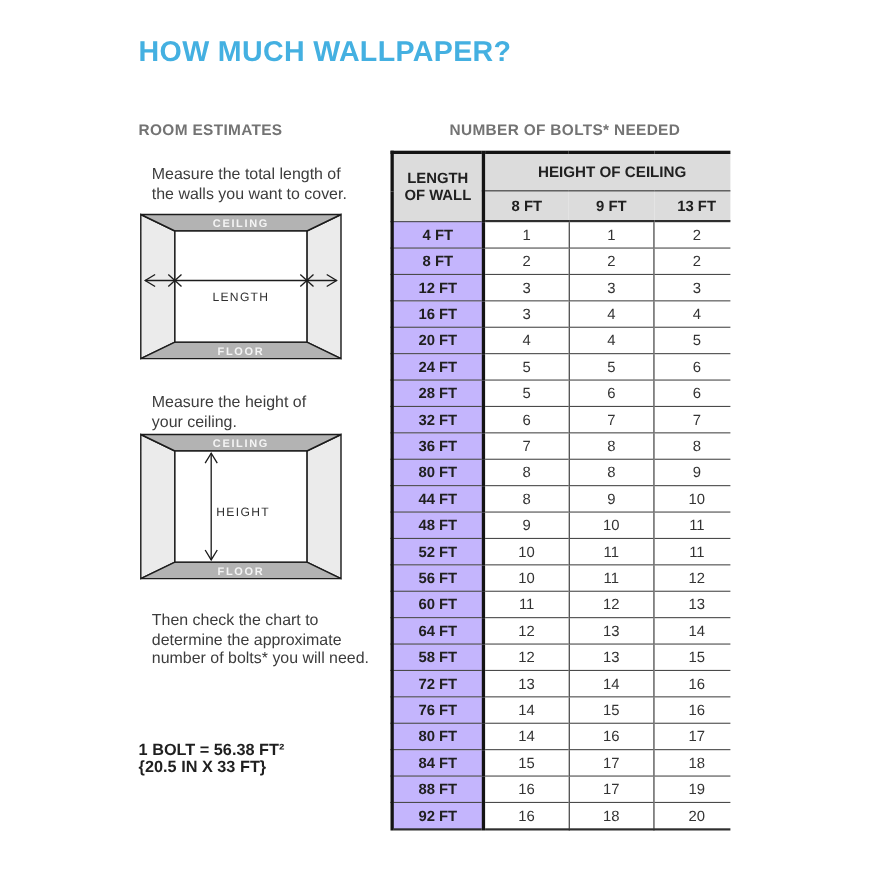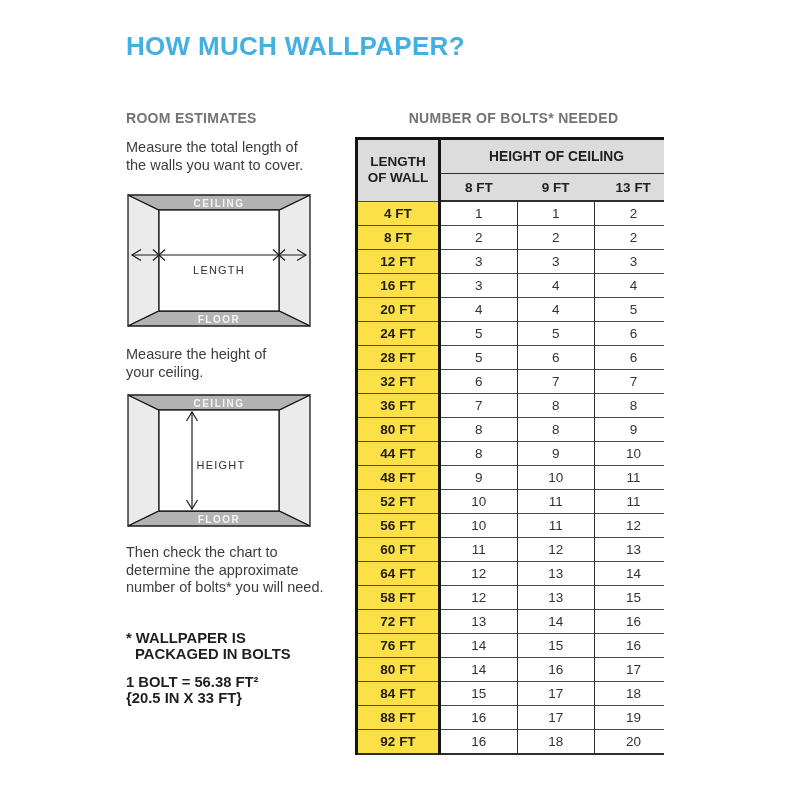--- a/index.html
+++ b/index.html
@@ -11,21 +11,21 @@
     position:absolute; left:126px; top:31px; margin:0;
     font-size:26px; font-weight:bold; color:#44b0e1; letter-spacing:0.3px;
   }
   .section-heading {
     position:absolute; margin:0; font-size:14px; font-weight:bold;
     color:#737373; letter-spacing:0.3px;
   }
   .room-heading { left:126px; top:110px; }
   .table-heading { left:355px; top:110px; width:317px; text-align:center; }
   .body-text {
-    position:absolute; left:126px; margin:0; font-size:14.5px; line-height:17.5px;
+    position:absolute; left:126px; margin:12px; font-size:14.5px; line-height:17.5px;
     color:#3c3c3c; white-space:pre-line;
   }
   .p1 { top:139px; }
   .p2 { top:346px; }
   .p3 { top:544px; }
   .diagram { position:absolute; left:126px; width:186px; height:135px; }
   .d1 { top:193px; }
   .d2 { top:393px; }
   .footnote, .bolt-spec {
     position:absolute; left:126px; font-size:14.8px; font-weight:bold;
@@ -50,21 +50,21 @@
   }
   th.group {
     background:#dcdcdc; height:33px; font-size:13.8px; font-weight:bold;
     color:#202020; border-bottom:1.5px solid #2e2e2e;
   }
   tr.subhead th {
     background:#dcdcdc; height:26px; font-size:13.5px; font-weight:bold;
     color:#202020; border-bottom:2px solid #2e2e2e;
   }
   tbody th.row-label {
-    background:#fde047; border-right:3px solid #141414;
+    background:#c4b5fd; border-right:3px solid #141414;
     border-top:1px solid #4a4a4a; font-weight:bold; color:#202020;
     font-size:13.5px; height:23px;
   }
   tbody td {
     border-top:1px solid #4a4a4a; height:23px; font-weight:normal;
   }
   tbody td:nth-child(n+3) { border-left:1.5px solid #2e2e2e; }
   svg text { font-family:"Liberation Sans", sans-serif; }
   .plane-label { font-size:10px; font-weight:bold; fill:#f4f4f4; letter-spacing:1.5px; }
   .dim-label { font-size:11px; fill:#2f2f2f; letter-spacing:1.2px; }
@@ -119,24 +119,20 @@
     <polyline points="60.5,107 66,116 71.5,107" fill="none" stroke="#1c1c1c" stroke-width="1.2"></polyline>
     <text class="plane-label" x="93" y="13.5" text-anchor="middle">CEILING</text>
     <text class="plane-label" x="93" y="129.5" text-anchor="middle">FLOOR</text>
     <text class="dim-label" x="95" y="76" text-anchor="middle">HEIGHT</text>
   </svg>
 
   <p class="body-text p3">Then check the chart to
 determine the approximate
 number of bolts* you will need.</p>
 
-  <div class="footnote">
-    <div>* WALLPAPER IS</div>
-    <div class="indent">PACKAGED IN BOLTS</div>
-  </div>
 
   <div class="bolt-spec">
     <div>1 BOLT = 56.38 FT²</div>
     <div>{20.5 IN X 33 FT}</div>
   </div>
 
   <h2 class="section-heading table-heading">NUMBER OF BOLTS* NEEDED</h2>
 
   <table class="bolts">
     <thead>

